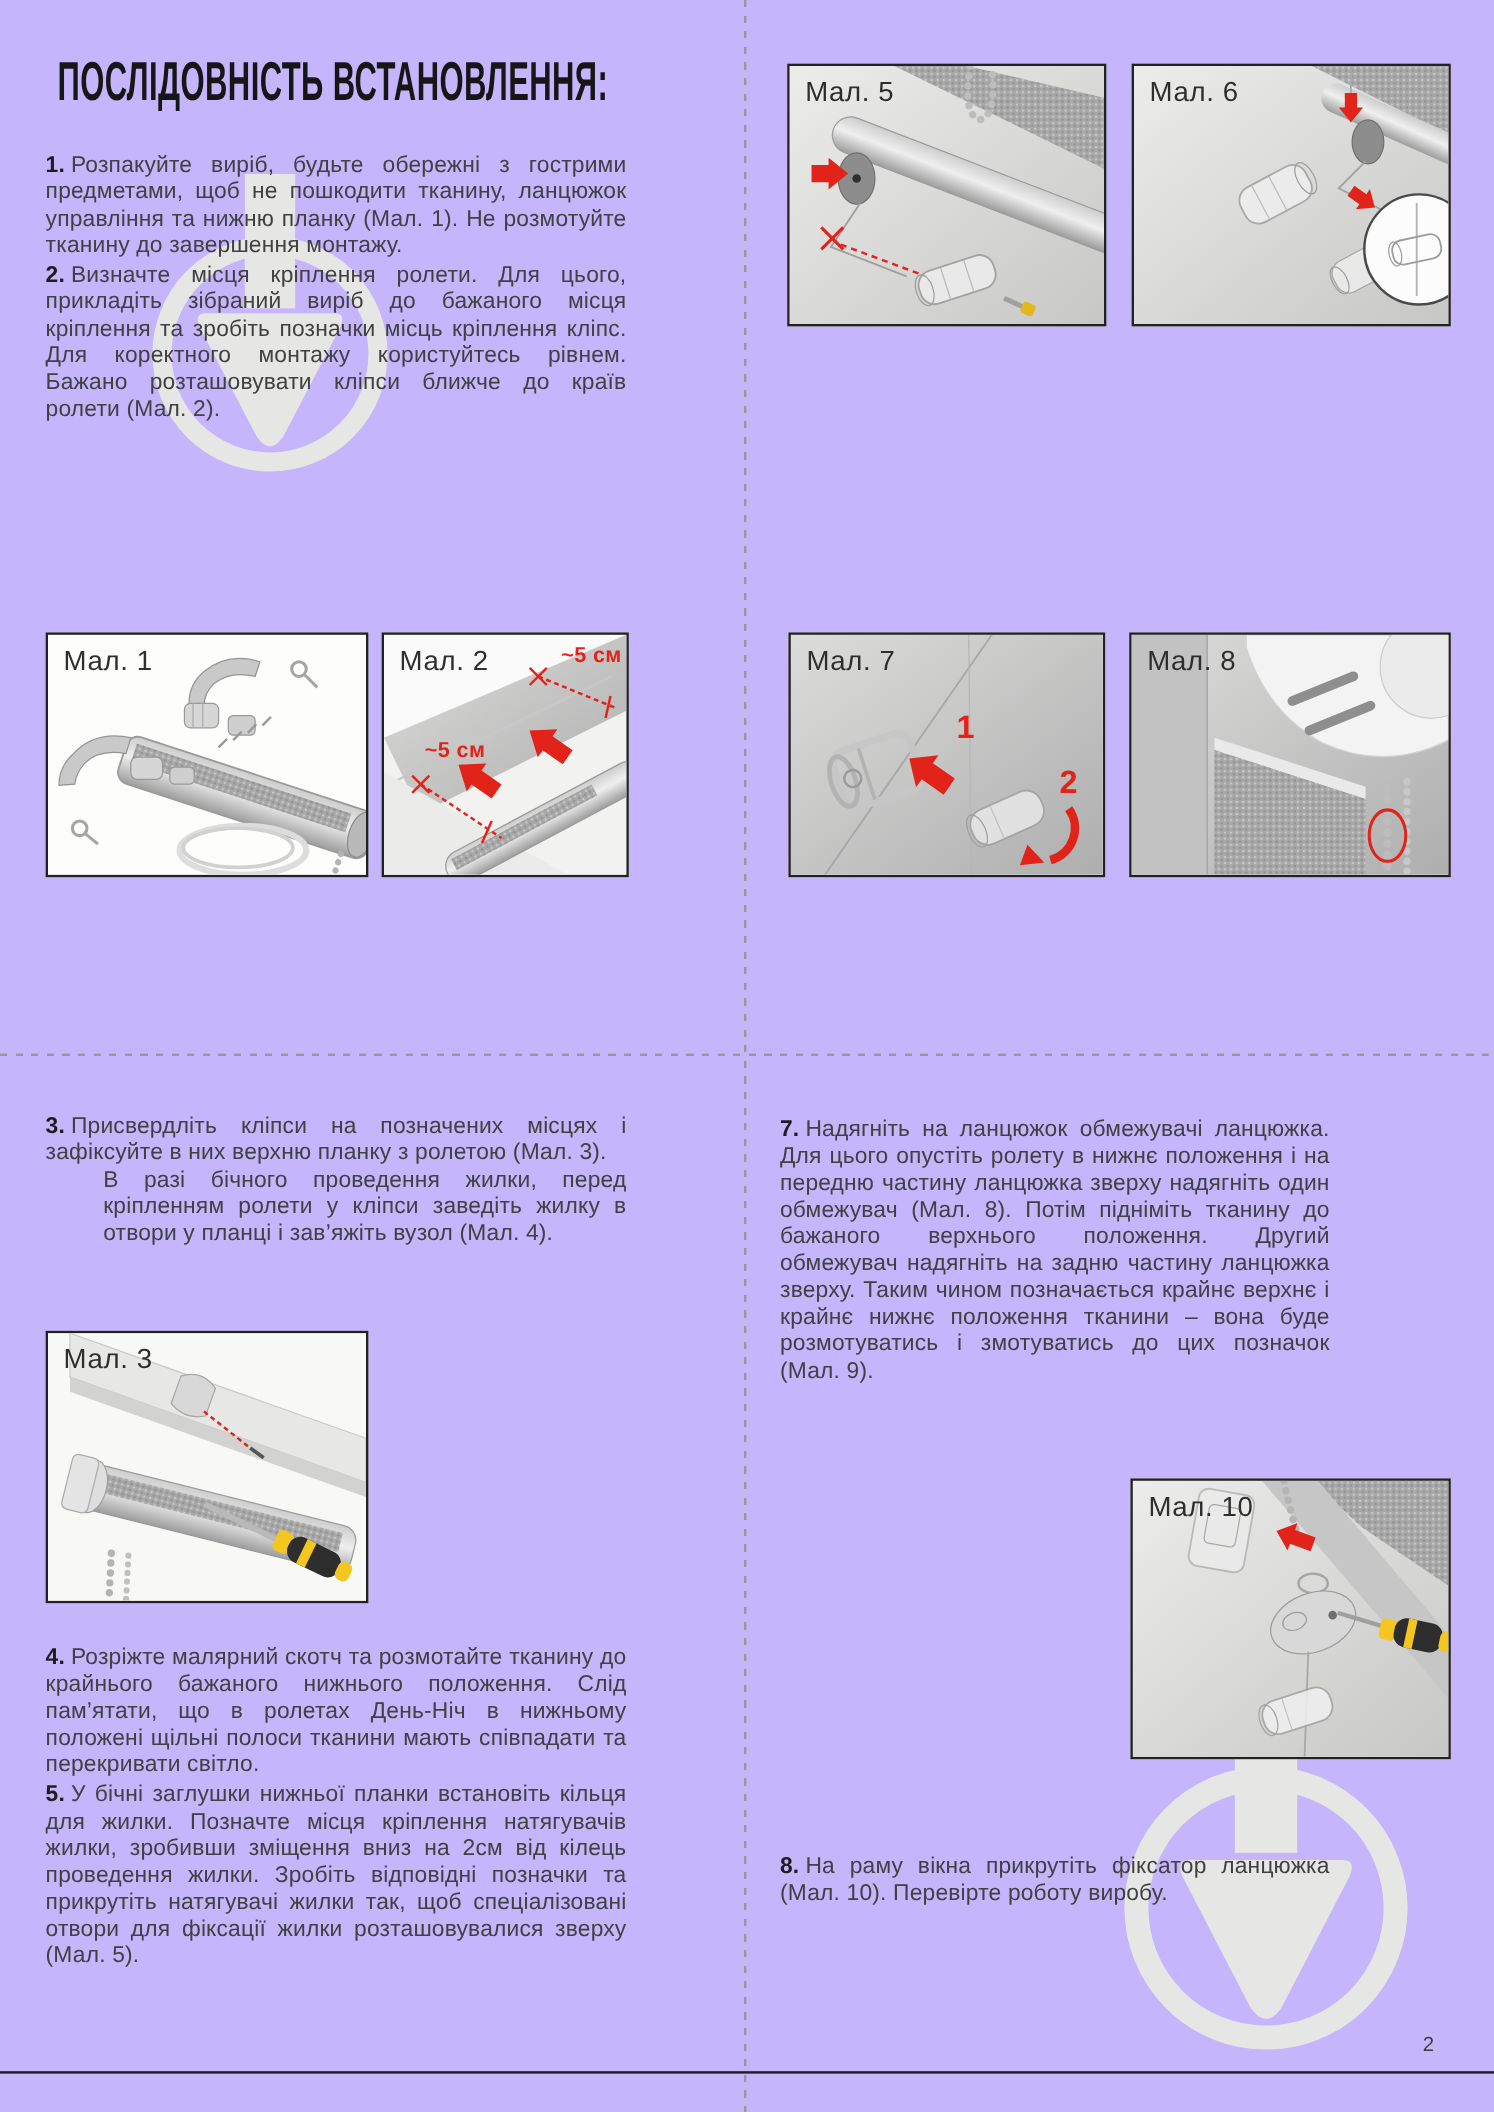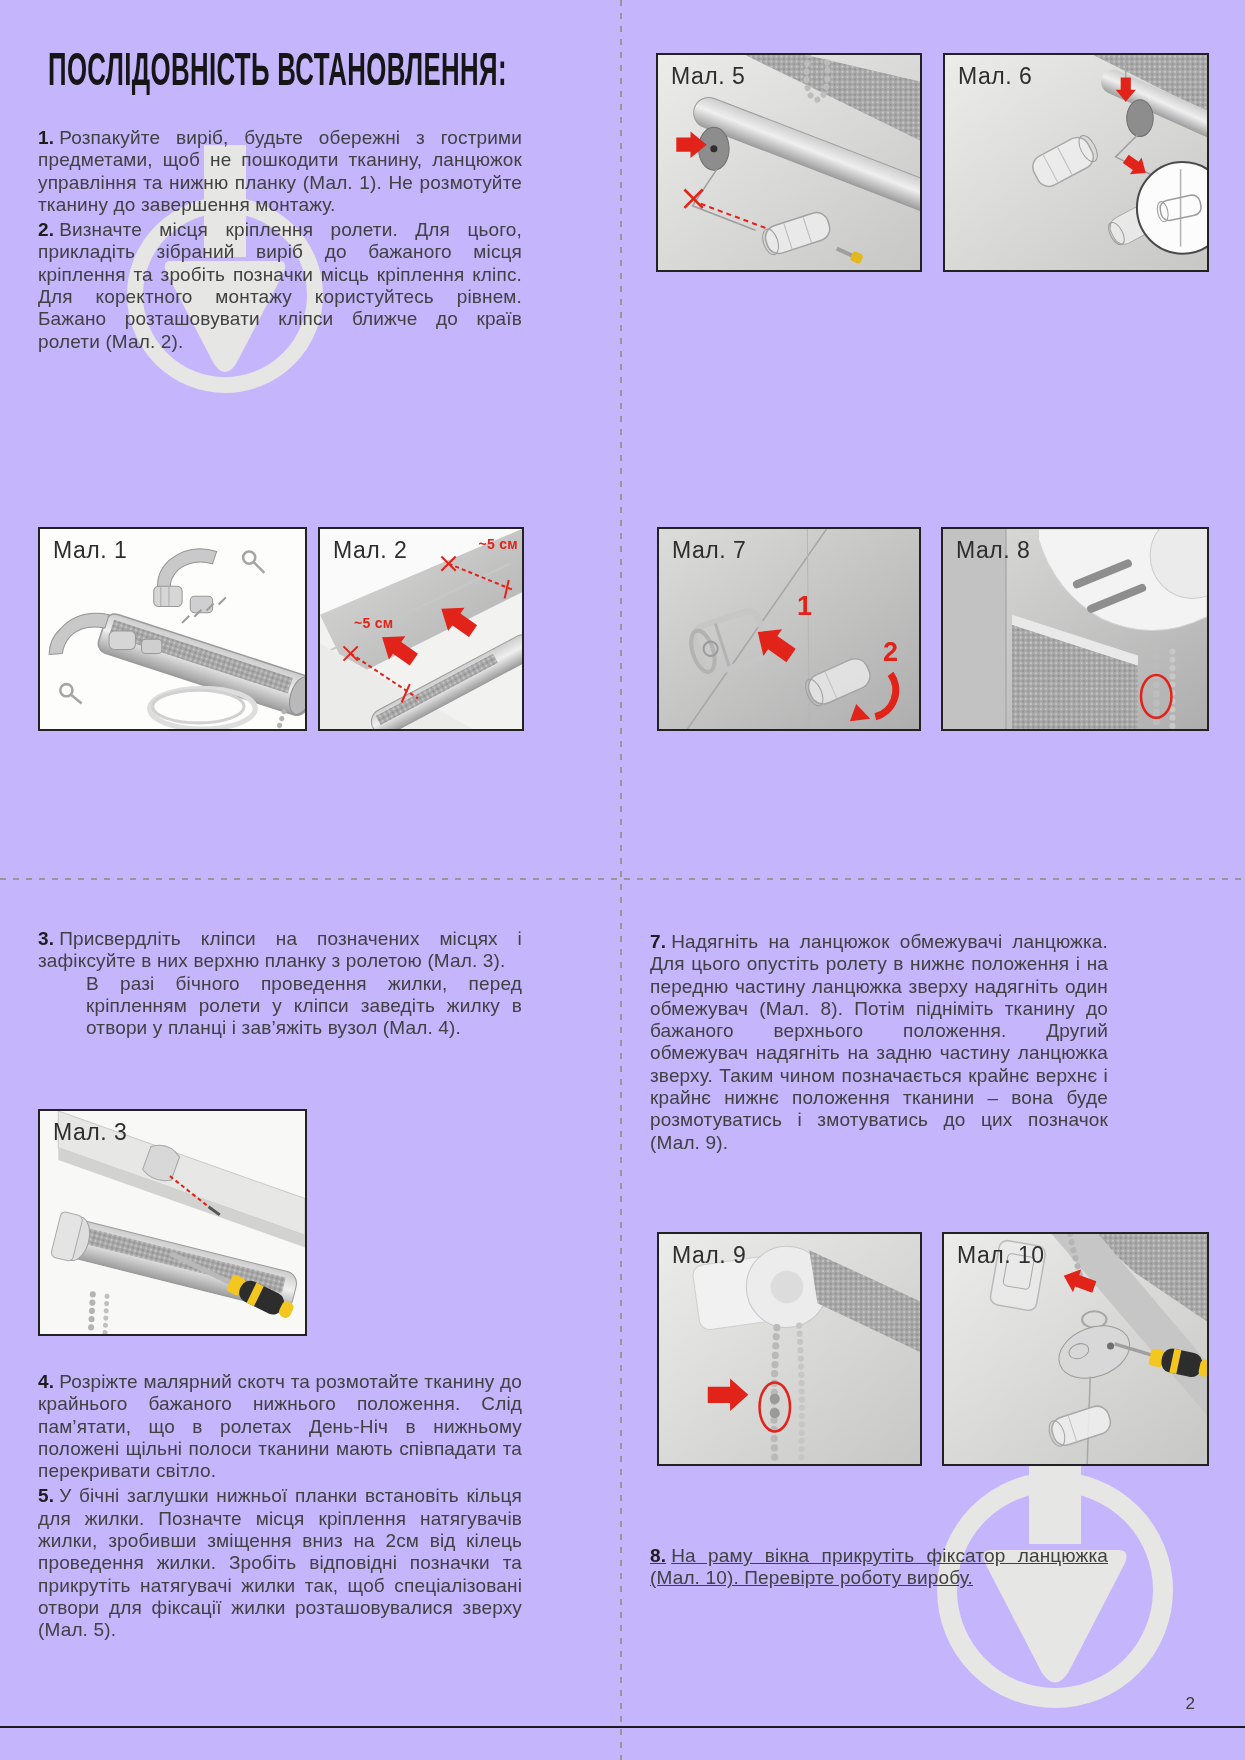--- a/index.html
+++ b/index.html
@@ -20,21 +20,21 @@
        letter-spacing:.15px;color:#414141;}
   .txt p{margin:0 0 3px 0;}
   .txt b{color:#1d1d1d;margin-right:5px;}
   .txt .block{display:block;margin-left:48px;}
   
   .figbox{position:absolute;border:2px solid #222;background:#fff;overflow:hidden;z-index:2;margin:0;padding:0;}
   .figbox svg.ill{position:absolute;left:0;top:0;width:100%;height:100%;}
   .figlabel{position:absolute;left:13px;top:8px;font-size:23px;color:#2e2e2e;letter-spacing:.5px;z-index:3;}
   .figlabel.br{left:auto;top:auto;right:12px;bottom:6px;}
   .ann{position:absolute;color:#e2231a;font-weight:bold;z-index:3;}
-  .ann.dim{font-size:14px;letter-spacing:.3px;}
+  .ann.dim{font-size:18px;letter-spacing:.3px;}
   .ann.num{font-size:27px;}
   
   .footline{position:absolute;left:0;top:1726px;width:1245px;height:2px;background:#1c1c1c;z-index:2;}
   .pagenum{position:absolute;right:50px;top:1694px;font-size:17px;color:#3d3d3d;z-index:2;}
 </style>
 </head>
 <body>
 
 <svg width="0" height="0" style="position:absolute" aria-hidden="true">
   <defs>
@@ -94,21 +94,21 @@
 
   <div class="txt" style="left:650px;top:931px;width:458px;">
     <p><b>7.</b><span>Надягніть на ланцюжок обмежувачі ланцюжка. Для цього опустіть ролету в нижнє положення і на передню частину ланцюжка зверху надягніть один обмежувач (Мал. 8). Потім підніміть тканину до бажаного верхнього положення. Другий обмежувач надягніть на задню частину ланцюжка зверху. Таким чином позначається крайнє верхнє і крайнє нижнє положення тканини – вона буде розмотуватись і змотуватись до цих позначок (Мал. 9).</span></p>
   </div>
 
   <div class="txt" style="left:38px;top:1371px;width:484px;">
     <p><b>4.</b><span>Розріжте малярний скотч та розмотайте тканину до крайнього бажаного нижнього положення. Слід пам’ятати, що в ролетах День-Ніч в нижньому положені щільні полоси  тканини мають співпадати та перекривати світло.</span></p>
     <p><b>5.</b><span>У бічні заглушки нижньої планки встановіть кільця для жилки. Позначте місця кріплення натягувачів жилки, зробивши зміщення вниз на 2см від кілець проведення жилки. Зробіть відповідні позначки та прикрутіть натягувачі жилки так, щоб спеціалізовані отвори для фіксації жилки розташовувалися зверху (Мал. 5).</span></p>
   </div>
 
-  <div class="txt" style="left:650px;top:1545px;width:458px;text-decoration:underline;">
+  <div class="txt" style="left:650px;top:1545px;width:458px;">
     <p><b>8.</b><span>На раму вікна прикрутіть фіксатор ланцюжка (Мал. 10). Перевірте роботу виробу.</span></p>
   </div>
 
   <figure class="figbox" style="left:38px;top:527px;width:265px;height:200px">
     <svg class="ill" viewBox="0 0 261 196" preserveAspectRatio="none">
       <rect width="261" height="196" fill="#fdfdfc"></rect>
       <g transform="rotate(18 160 135)">
         <rect x="55" y="112" width="215" height="40" rx="10" fill="url(#gtube)" stroke="#9a9a9a" stroke-width="1.5"></rect>
         <rect x="63" y="118" width="185" height="16" fill="url(#fab)"></rect>
         <ellipse cx="261" cy="132" rx="10" ry="19" fill="#b9b9b9" stroke="#8d8d8d"></ellipse>
@@ -313,38 +313,20 @@
       </g>
       <polygon points="68,84 192,124 192,134 68,94" fill="#e9e9e9"></polygon>
       <polygon points="68,94 192,134 192,196 68,196" fill="url(#fab)"></polygon>
       <line x1="210" y1="116" x2="210" y2="196" stroke="#bdbdbd" stroke-width="7" stroke-linecap="round" stroke-dasharray="0.1 9"></line>
       <line x1="226" y1="120" x2="226" y2="196" stroke="#c8c8c8" stroke-width="6" stroke-linecap="round" stroke-dasharray="0.1 8"></line>
       <ellipse cx="210" cy="164" rx="15" ry="21" fill="none" stroke="#e2231a" stroke-width="2.5"></ellipse>
     </svg>
     <span class="figlabel">Мал. 8</span>
   </figure>
 
-  <figure class="figbox" style="left:657px;top:1232px;width:261px;height:230px">
-    <svg class="ill" viewBox="0 0 257 226" preserveAspectRatio="none">
-      <rect width="257" height="226" fill="url(#gbg)"></rect>
-      <g transform="rotate(-8 90 55)">
-        <rect x="36" y="24" width="76" height="64" rx="10" fill="#f1f1f1" stroke="#cfcfcf"></rect>
-      </g>
-      <circle cx="126" cy="52" r="40" fill="#ececec" stroke="#c8c8c8"></circle>
-      <circle cx="126" cy="52" r="16" fill="#dcdcdc"></circle>
-      <polygon points="148,16 257,66 257,116 156,68" fill="url(#fab)"></polygon>
-      <path d="M116,92 q-4,60 -2,134" stroke="#b9b9b9" stroke-width="7" fill="none" stroke-linecap="round" stroke-dasharray="0.1 9"></path>
-      <path d="M138,90 q4,60 2,136" stroke="#c6c6c6" stroke-width="6" fill="none" stroke-linecap="round" stroke-dasharray="0.1 8"></path>
-      <circle cx="114" cy="162" r="5" fill="#9a9a9a"></circle>
-      <circle cx="114" cy="176" r="5" fill="#9a9a9a"></circle>
-      <polygon transform="translate(48,158)" points="0,-8 22,-8 22,-16 40,0 22,16 22,8 0,8" fill="#e2231a"></polygon>
-      <ellipse cx="114" cy="170" rx="15" ry="24" fill="none" stroke="#e2231a" stroke-width="2.5"></ellipse>
-    </svg>
-    <span class="figlabel">Мал. 9</span>
-  </figure>
 
   <figure class="figbox" style="left:942px;top:1232px;width:263px;height:230px">
     <svg class="ill" viewBox="0 0 259 226" preserveAspectRatio="none">
       <rect width="259" height="226" fill="url(#gbg)"></rect>
       <polygon points="146,0 259,0 259,86 188,38" fill="url(#fab)"></polygon>
       <polygon points="106,0 152,0 259,126 259,178" fill="#c6c6c6"></polygon>
       <path d="M124,0 q6,30 14,52" stroke="#b5b5b5" stroke-width="6" fill="none" stroke-linecap="round" stroke-dasharray="0.1 8"></path>
       <g transform="rotate(10 80 40)">
         <rect x="50" y="10" width="46" height="64" rx="8" fill="#ececec" opacity="0.7" stroke="#a9a9a9" stroke-width="1.5"></rect>
         <rect x="60" y="22" width="26" height="32" rx="4" fill="none" stroke="#a9a9a9"></rect>

